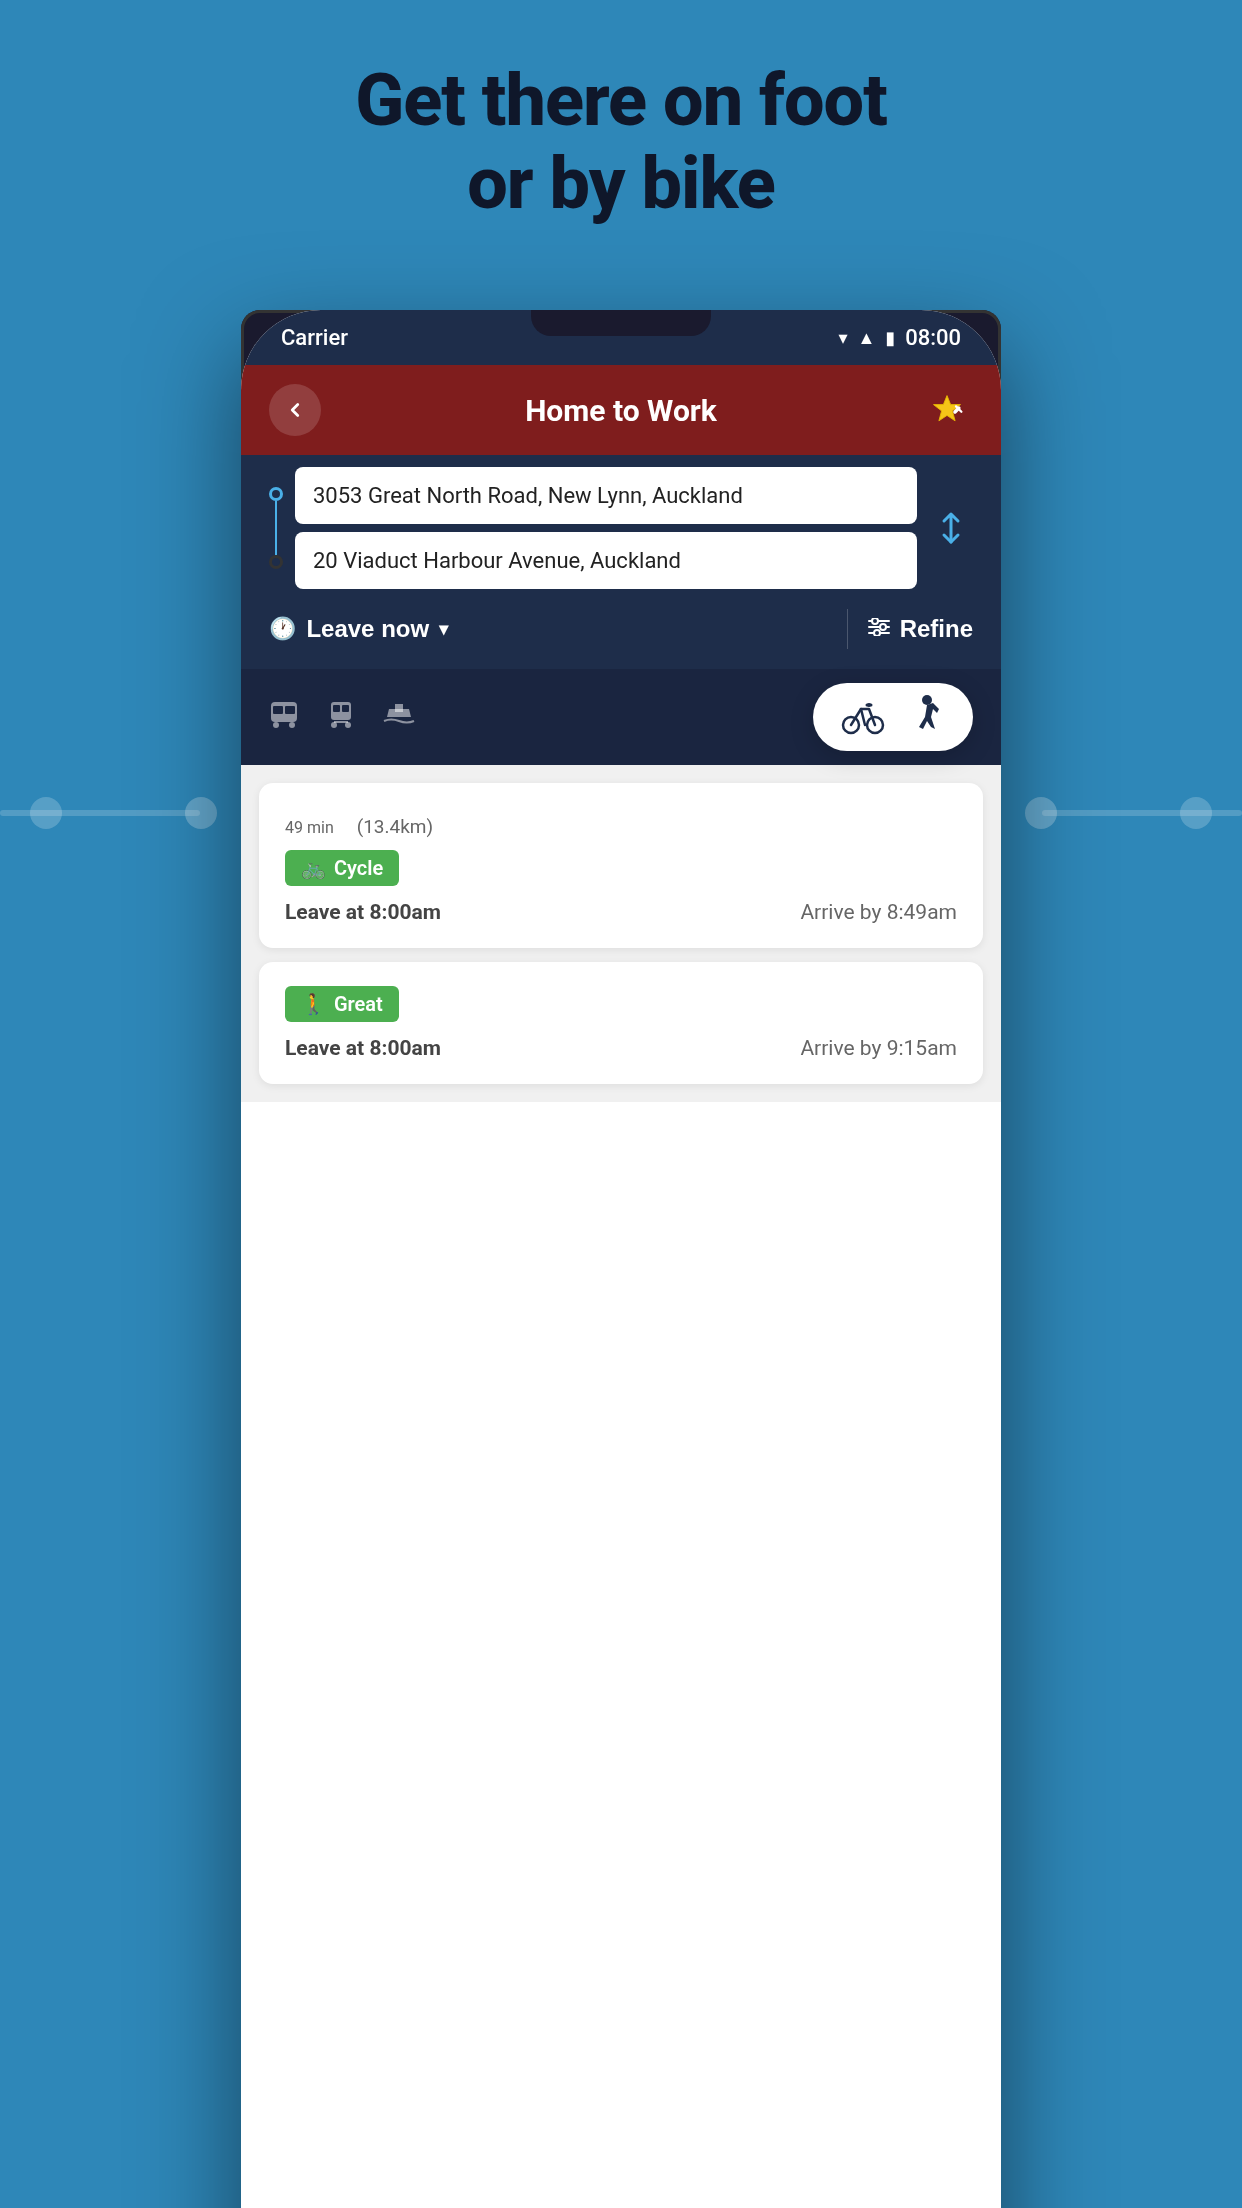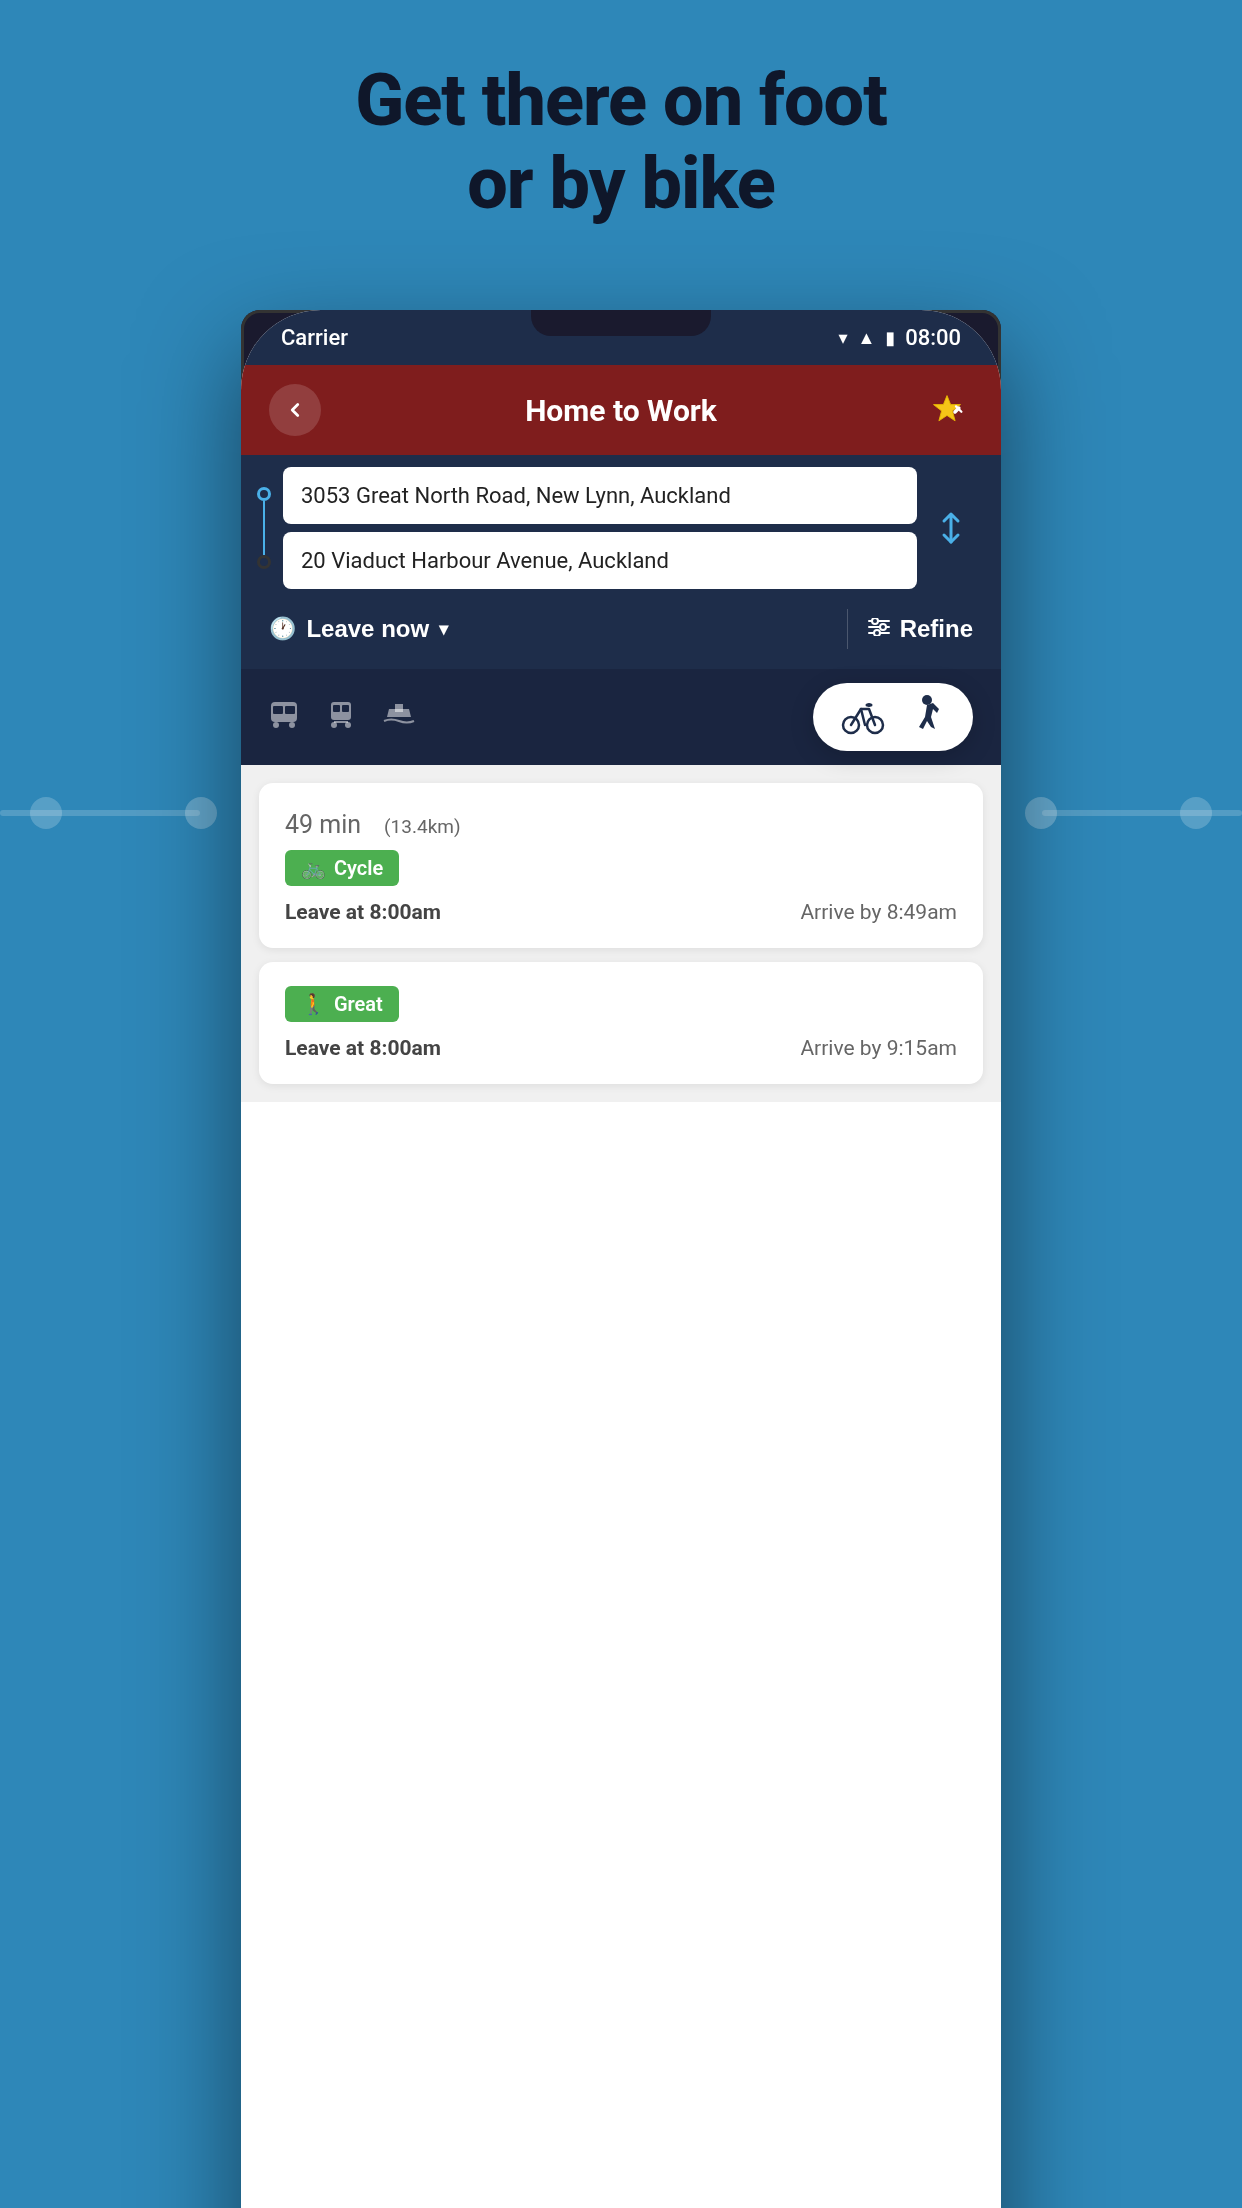--- a/index.html
+++ b/index.html
@@ -109,21 +109,21 @@
       align-items: center;
       justify-content: center;
       font-size: 32px;
       cursor: pointer;
       flex-shrink: 0;
     }
 
     
     .route-inputs {
       background: #1e2d4a;
-      padding: 12px 28px 0 16px;
+      padding: 12px 28px 0 28px;
       display: flex;
       align-items: stretch;
       gap: 12px;
     }
     .route-dots {
       display: flex;
       flex-direction: column;
       align-items: center;
       padding-top: 20px;
       padding-bottom: 20px;
@@ -244,21 +244,21 @@
       padding: 24px 26px;
       box-shadow: 0 2px 8px rgba(0,0,0,0.08);
     }
     .result-time {
       font-size: 28px;
       font-weight: 700;
       color: #222;
       margin-bottom: 10px;
     }
     .result-time span {
-      font-size: 25px;
+      font-size: 16px;
       font-weight: 400;
       color: #666;
     }
     .result-badge {
       display: inline-flex;
       align-items: center;
       gap: 8px;
       background: #4caf50;
       color: white;
       font-size: 20px;

